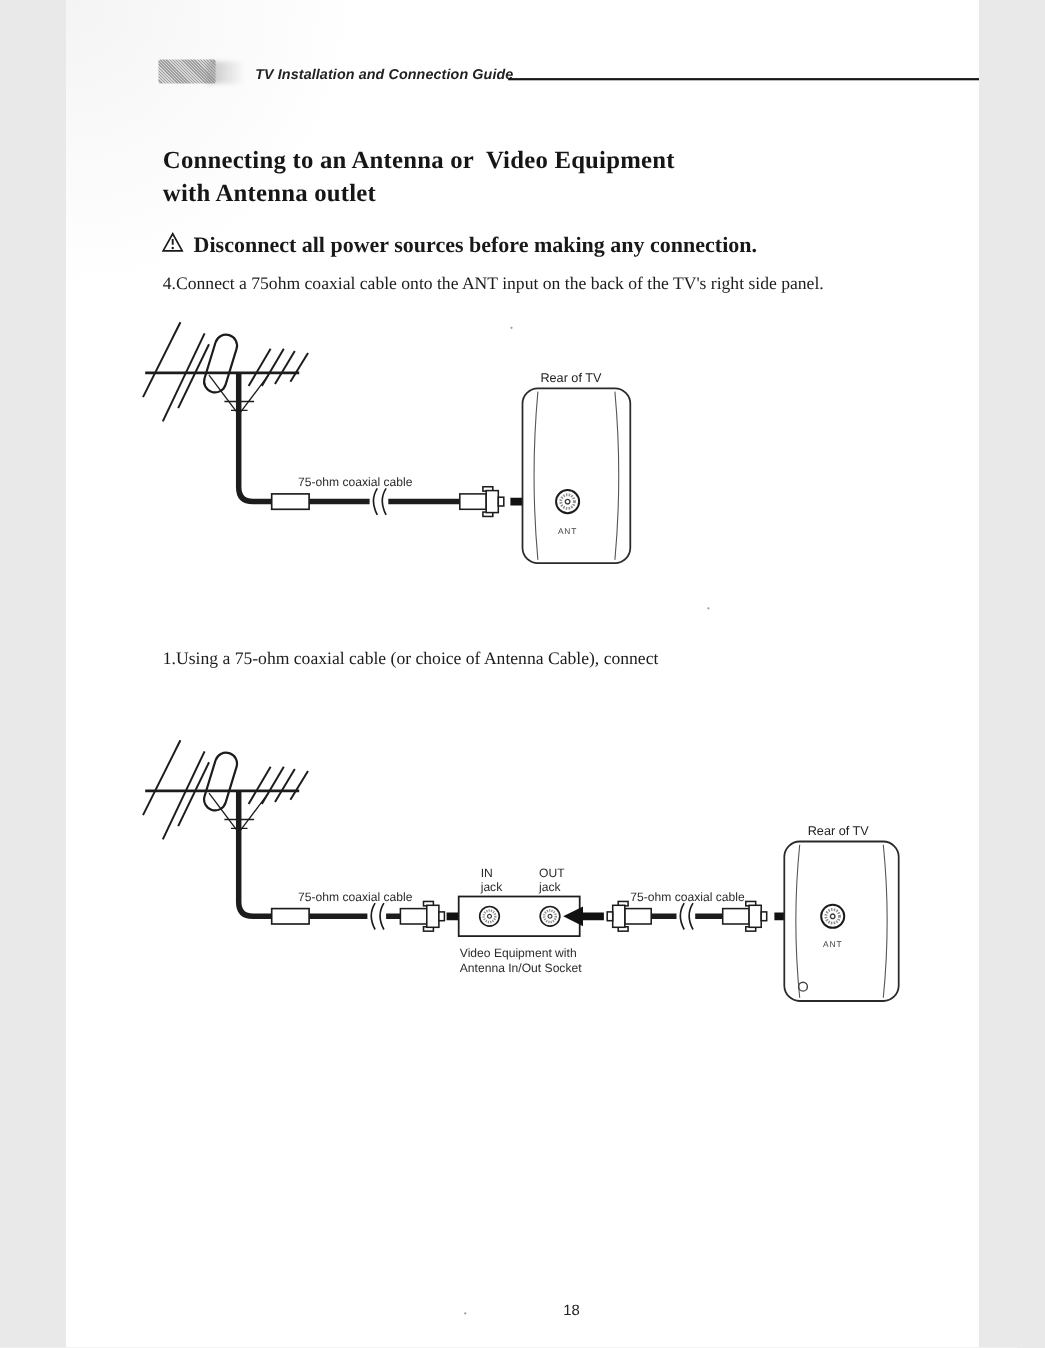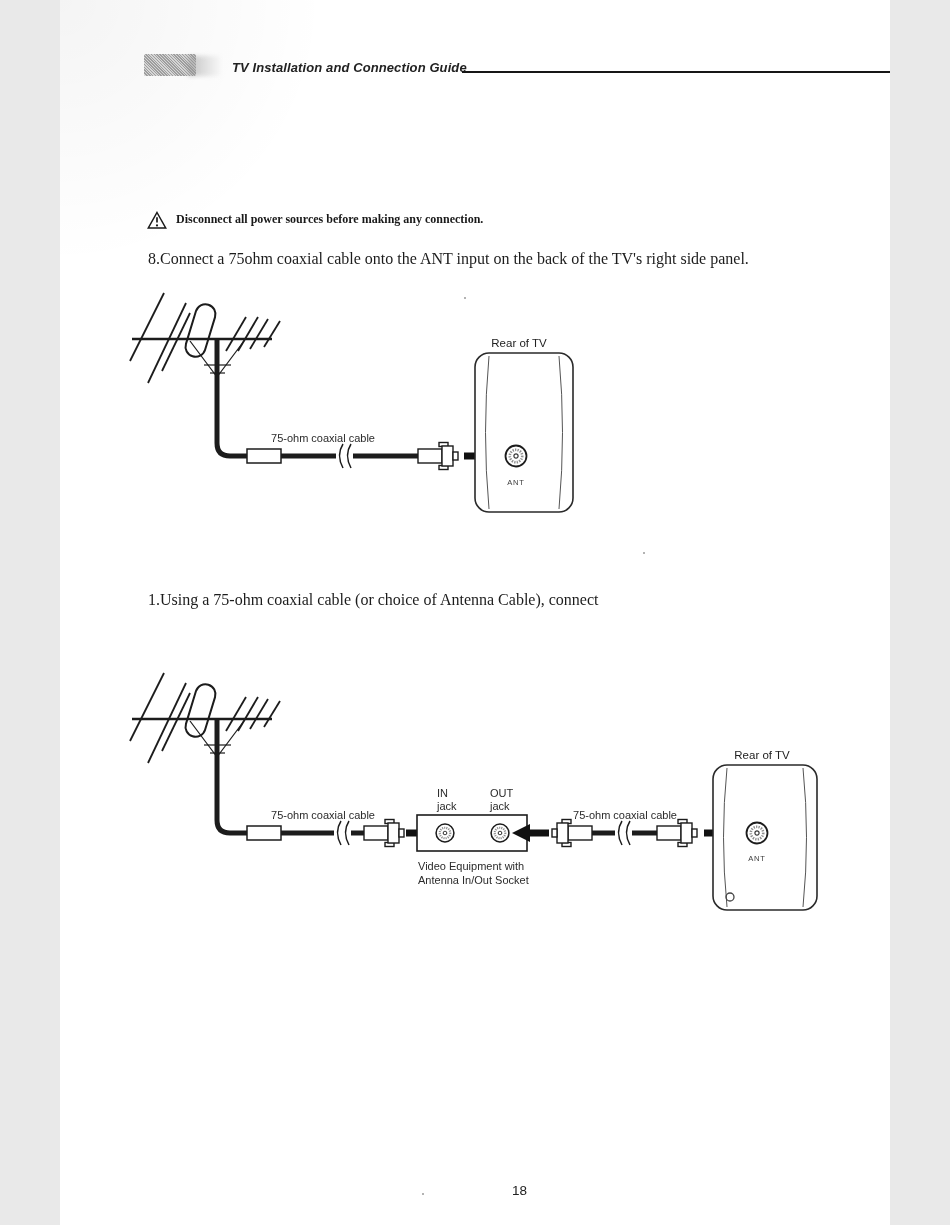--- a/index.html
+++ b/index.html
@@ -29,21 +29,21 @@
     font-style:italic;font-weight:bold;font-size:13px;color:#222;
     letter-spacing:.1px;white-space:nowrap;
   }
   .header-rule{left:402px;top:71px;width:519px;height:2px;background:#161616;}
   .header-vline{left:920px;top:6px;width:2px;height:96px;background:#949494;opacity:.8;}
   .corner-mark{left:921px;top:1px;width:3px;height:6px;background:#b5b5b5;}
   
   .doc-title{left:88px;font-size:22.5px;font-weight:bold;color:#161616;white-space:pre;letter-spacing:.2px;}
   .t1{top:133px;} .t2{top:163px;}
   .warning-row{left:87px;top:211px;display:flex;align-items:flex-start;gap:9px;}
-  .warning-text{font-size:12px;font-weight:bold;color:#191919;white-space:nowrap;padding-top:1px;}
+  .warning-text{font-size:20px;font-weight:bold;color:#191919;white-space:nowrap;padding-top:1px;}
   .body-line{font-size:16px;color:#1c1c1c;white-space:nowrap;}
   .step1{left:88px;top:250px;}
   .sec2-h{left:88px;top:570px;font-weight:bold;}
   .sec2-l1{left:88px;top:591px;}
   .sec2-l2{left:97px;top:611px;}
   .page-num{left:452px;top:1183px;font-family:"Liberation Sans", sans-serif;font-size:13.5px;color:#222;}
   
   .edge-dash{width:2px;background:#d6d6d6;left:919px;}
   .shadow-col{
     left:908px;top:1035px;width:26px;height:190px;
@@ -61,31 +61,33 @@
 
 <div class="page">
 
   <div class="abs logo-smudge"></div>
   <div class="abs logo-fade"></div>
   <div class="abs guide-title">TV Installation and Connection Guide</div>
   <div class="abs header-rule"></div>
   <div class="abs header-vline"></div>
   <div class="abs corner-mark"></div>
 
+  <div class="abs doc-title t1">Connecting to an Antenna or  Video Equipment</div>
+  <div class="abs doc-title t2">with Antenna outlet</div>
 
   <div class="abs warning-row">
     <svg width="20" height="19" viewBox="0 0 20 19">
       <path d="M10,1.5 L18.7,17 H1.3 Z" fill="none" stroke="#1a1a1a" stroke-width="1.5"></path>
       <line x1="10" y1="6.2" x2="10" y2="11.6" stroke="#1a1a1a" stroke-width="1.7"></line>
       <circle cx="10" cy="14.4" r="1.1" fill="#1a1a1a"></circle>
     </svg>
     <div class="warning-text">Disconnect all power sources before making any connection.</div>
   </div>
 
-  <div class="abs body-line step1">8.Connect a 75ohm coaxial cable onto the ANT input on the back of the TV's right side panel.</div>
+  <div class="abs body-line step1">4.Connect a 75ohm coaxial cable onto the ANT input on the back of the TV's right side panel.</div>
 
   <svg class="abs" style="left:60px;top:285px;" width="470" height="235" viewBox="0 0 470 235">
     <defs>
       <g id="jackA">
         <circle r="10.5" fill="#fff" stroke="#1c1c1c" stroke-width="1.8"></circle>
         <circle r="6.2" fill="none" stroke="#8d8d8d" stroke-width="2.6" stroke-dasharray="1.3 1.2"></circle>
         <circle r="2.1" fill="#fff" stroke="#3a3a3a" stroke-width="1.2"></circle>
       </g>
       <g id="fplugA" fill="#fff" stroke="#1c1c1c" stroke-width="1.4">
         <rect x="21" y="-13.5" width="9" height="4"></rect>

